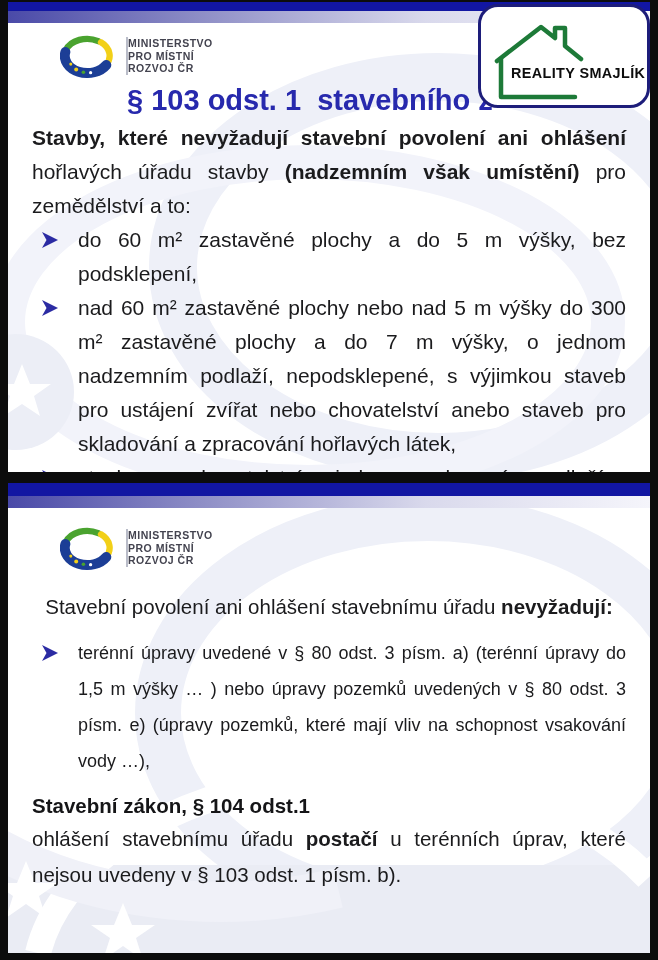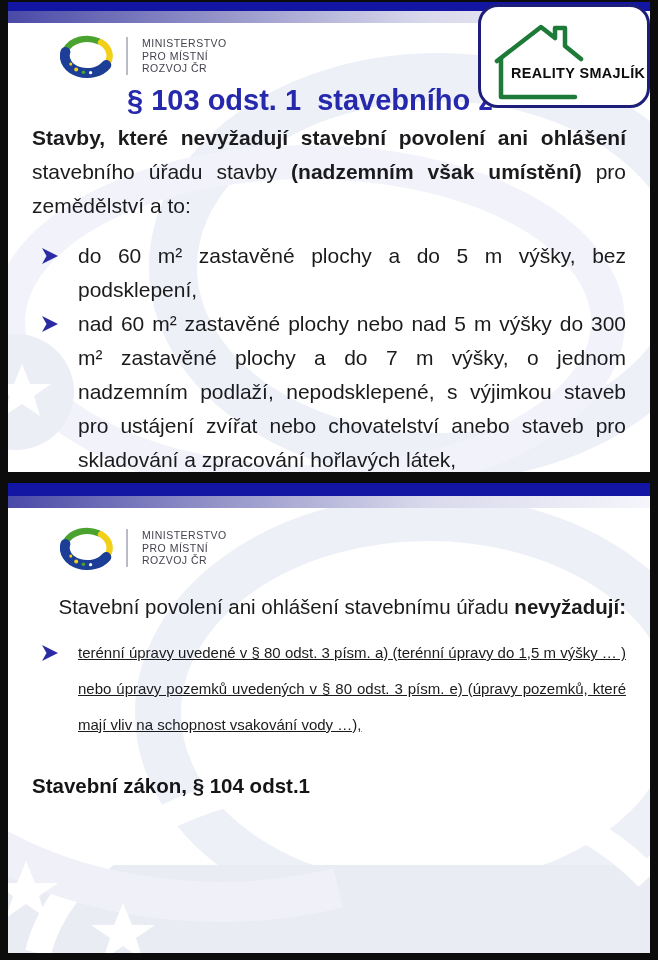--- a/index.html
+++ b/index.html
@@ -22,44 +22,44 @@
   .bar-grad {
     position:relative; z-index:2; width:100%; height:12px;
     background:linear-gradient(90deg,#4a4aa8 0%,#8e8ec6 30%,#d9d9ec 65%,#f5f5fb 100%);
   }
   .wm { position:absolute; left:0; top:0; z-index:0; pointer-events:none; }
   .content { position:relative; z-index:1; padding:0 24px; }
 
   .mlogo { display:flex; align-items:center; margin:9px 0 0 28px; height:48px; }
   .mlogo .swirl { flex:0 0 auto; }
   .mtext {
-    margin-left:12px; padding-left:14px; border-left:2px solid #b9bcc8;
-    font-size:10.5px; font-weight:normal; line-height:12.5px;
+    margin-left:12px; padding-left:0; border-left:2px solid #b9bcc8;
+    font-size:10.5px; font-weight:bold; line-height:12.5px;
     letter-spacing:.5px; color:#43434f;
   }
   .title {
     color:#2729ad; font-weight:bold; font-size:29px; line-height:32px;
     white-space:nowrap;
   }
   .slide1 .title { margin-top:4px; padding-left:95px; }
   .slide2 .title { margin-top:17px; text-align:center; font-size:28px; }
 
   .intro { font-size:21px; line-height:34px; color:#1b1b1d; text-align:justify; margin-top:5px; }
-  .slide2 .intro { font-size:20.5px; text-align:right; margin-top:20px; line-height:30px; }
+  .slide2 .intro { font-size:20.5px; text-align:center; margin-top:20px; line-height:30px; }
   .intro b, .outro b, .law { font-weight:bold; }
 
-  ul.blist { list-style:none; margin-top:16px; }
+  ul.blist { list-style:none; margin-top:0; }
   .slide2 ul.blist { margin-top:13px; }
   ul.blist li { display:flex; }
   .arr { flex:0 0 46px; padding-left:10px; padding-top:9px; }
   .slide2 .arr { padding-top:10px; }
   .btext { flex:1 1 auto; font-size:21px; line-height:34px; color:#1b1b1d; text-align:justify; }
-  .slide2 .btext { font-size:15px; line-height:36px;text-decoration:underline; }
+  .slide2 .btext { font-size:18px; line-height:36px; }
 
-  .law { font-size:20.5px; line-height:30px; color:#151517; margin-top:28px; }
+  .law { font-size:20.5px; line-height:30px; color:#151517; margin-top:12px; }
   .outro { font-size:20.5px; line-height:36px; color:#1b1b1d; text-align:justify; }
 
   .brandbox {
     position:absolute; left:478px; top:4px; width:172px; height:104px;
     background:#ffffff; border:3.5px solid #1d1d7a; border-radius:20px;
     z-index:5;
   }
   .brandbox .house { position:absolute; left:8px; top:8px; }
   .brandname {
     position:absolute; left:30px; top:57px;
@@ -95,21 +95,21 @@
       </svg>
       <div class="mtext">
         <div>MINISTERSTVO</div>
         <div>PRO MÍSTNÍ</div>
         <div>ROZVOJ ČR</div>
       </div>
     </div>
 
     <h1 class="title">§ 103 odst. 1&nbsp; stavebního z</h1>
 
-    <p class="intro"><b>Stavby, které nevyžadují stavební povolení ani ohlášení</b><span> stavebního úřadu stavby </span><b>(nadzemním však umístění)</b><span> pro zemědělství a to:</span></p>
+    <p class="intro"><b>Stavby, které nevyžadují stavební povolení ani ohlášení</b><span> hořlavých úřadu stavby </span><b>(nadzemním však umístění)</b><span> pro zemědělství a to:</span></p>
 
     <ul class="blist">
       <li>
         <span class="arr"><svg width="17" height="16" viewBox="0 0 17 16">
               <polygon points="0,0 16,8 0,16 4.5,8" fill="#2b2ba3"></polygon>
             </svg></span>
         <span class="btext">do 60 m²  zastavěné plochy a do 5 m výšky, bez podsklepení,</span>
       </li>
       <li>
         <span class="arr"><svg width="17" height="16" viewBox="0 0 17 16">
@@ -165,20 +165,21 @@
       <li>
         <span class="arr"><svg width="17" height="16" viewBox="0 0 17 16">
               <polygon points="0,0 16,8 0,16 4.5,8" fill="#2b2ba3"></polygon>
             </svg></span>
         <span class="btext">terénní úpravy uvedené v § 80 odst. 3 písm. a)  (terénní úpravy do 1,5 m výšky … ) nebo úpravy pozemků uvedených v § 80 odst. 3 písm. e) (úpravy pozemků, které mají vliv na schopnost vsakování vody …),</span>
       </li>
     </ul>
 
     <p class="law">Stavební zákon, § 104 odst.1</p>
 
+    <p class="outro"><span>ohlášení stavebnímu úřadu </span><b>postačí</b><span> u terénních  úprav, které nejsou uvedeny v § 103 odst. 1 písm. b).</span></p>
   </div>
 </section>
 
 <div class="brandbox">
   <svg class="house" width="120" height="88" viewBox="0 0 120 88">
     <path d="M8,46 L52,12 L66,23 L66,13 L76,13 L76,31 L92,44" fill="none" stroke="#1d7a38" stroke-width="4.5" stroke-linejoin="round" stroke-linecap="round"></path>
     <path d="M12,44 L12,82 L86,82" fill="none" stroke="#1d7a38" stroke-width="4.5" stroke-linejoin="round" stroke-linecap="round"></path>
   </svg>
   <span class="brandname">REALITY SMAJLÍK</span>
 </div>

